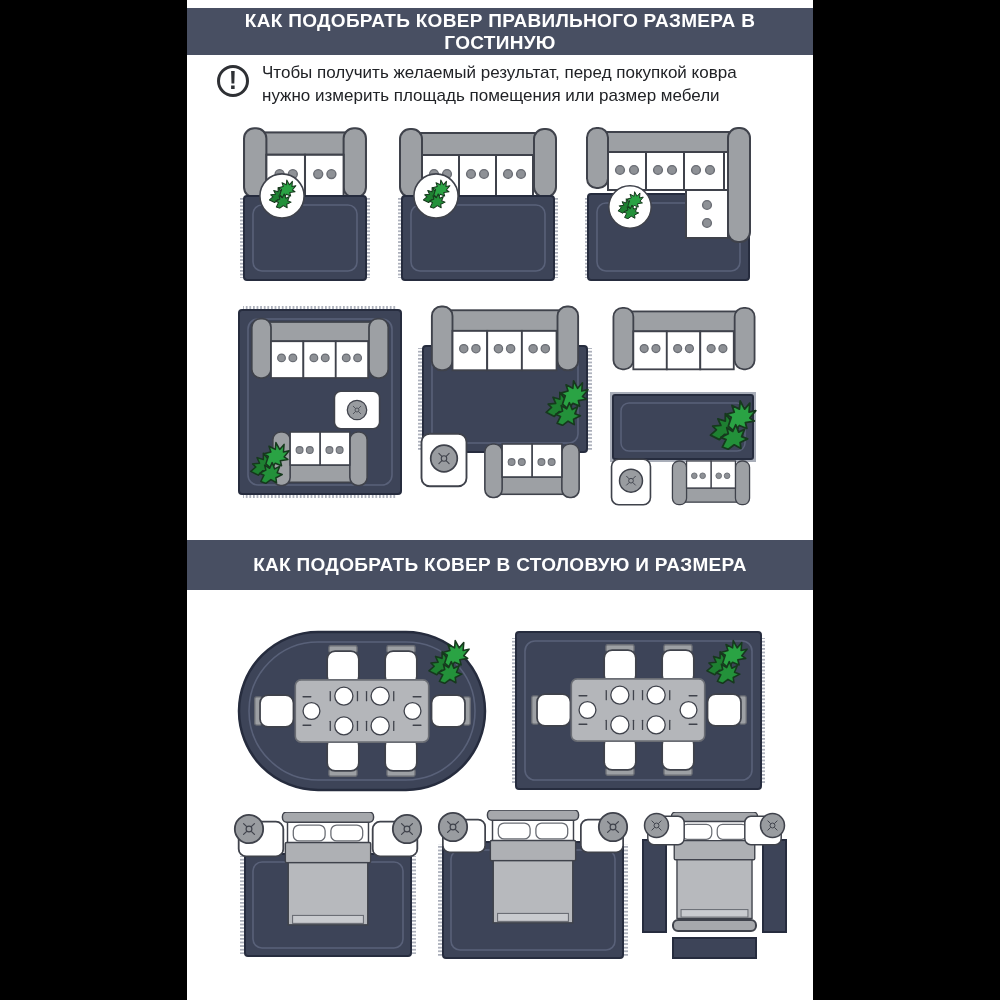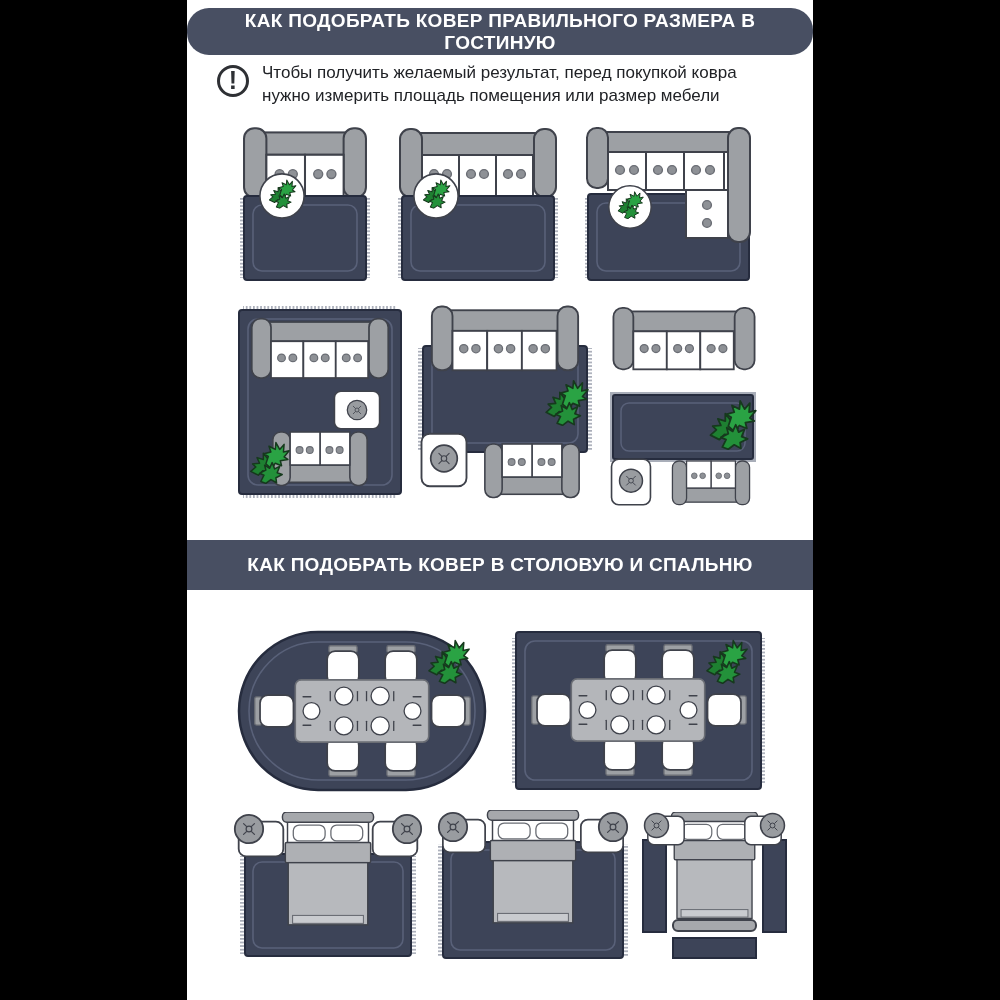--- a/index.html
+++ b/index.html
@@ -11,21 +11,21 @@
   }
   .content{
     position:absolute;left:187px;top:0;width:626px;height:1000px;
     background:var(--content-bg,#fff);
   }
   .band{
     position:absolute;left:0;width:626px;background:var(--header-bg,#484f62);
     color:#fff;display:flex;align-items:center;justify-content:center;
     font-weight:700;font-size:19px;letter-spacing:.3px;text-align:center;
   }
-  .band-1{top:8px;height:47px;border-radius:22px;}
+  .band-1{top:8px;height:47px;}
   .band-2{top:540px;height:50px;}
   .note{position:absolute;top:62px;left:30px;display:flex;gap:13px;align-items:flex-start;}
   .note-icon{
     flex:0 0 auto;width:32px;height:32px;margin-top:3px;
     border:3px solid #2e3034;border-radius:50%;
     display:flex;align-items:center;justify-content:center;
     font-weight:700;font-size:25px;line-height:1;color:#2e3034;padding-bottom:2px;box-sizing:border-box;
   }
   .note-text{width:492px;font-size:17px;line-height:1.33;color:#202226;font-weight:400;}
   .fig{position:absolute;}
@@ -264,21 +264,21 @@
       <rect class="no-f s-inner" x="13" y="97" width="124" height="48" rx="8" stroke-width="1.5"></rect>
     </g>
     <use href="#fern" x="98" y="92" width="52" height="52"></use>
     <use href="#sidetable" x="2" y="152" width="42" height="48"></use>
     <g transform="rotate(180,103,173)">
       <use href="#sofa2" x="56" y="146" width="94" height="54"></use>
     </g>
   </svg>
 
   <div class="band band-2">
-    <span>КАК ПОДОБРАТЬ КОВЕР В СТОЛОВУЮ И СПАЛЬНЮ</span>
+    <span>КАК ПОДОБРАТЬ КОВЕР В СТОЛОВУЮ И РАЗМЕРА</span>
   </div>
 
   <svg class="fig" style="left:48px;top:628px" width="254" height="166" viewBox="0 0 254 166">
     <g>
       <rect class="f-rug s-rug" x="4" y="4" width="246" height="158" rx="79" stroke-width="2.5"></rect>
       <rect class="no-f s-inner" x="14" y="14" width="226" height="138" rx="69" stroke-width="1.6"></rect>
     </g>
     <use href="#chair" x="87" y="16" width="42" height="44"></use>
     <use href="#chair" x="145" y="16" width="42" height="44"></use>
     <g transform="rotate(180,108,128)">

